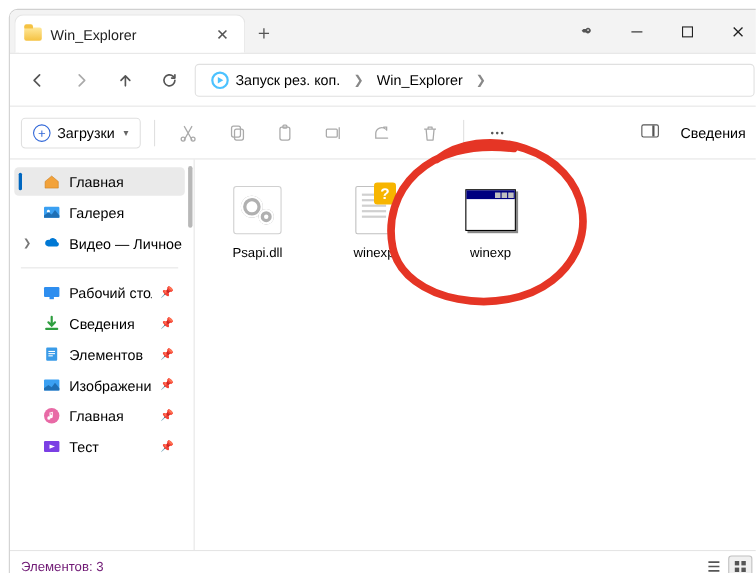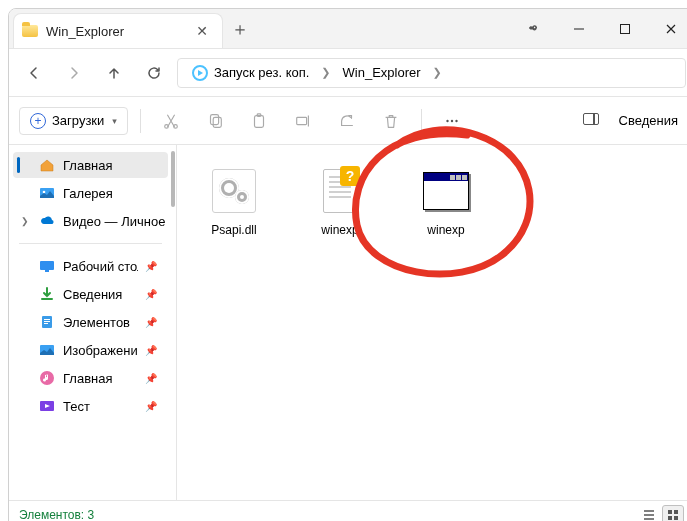--- a/index.html
+++ b/index.html
@@ -59,21 +59,21 @@
   
   .exe-win { width:46px; height:38px; border:1.5px solid #000; background:#fff; box-shadow: 2px 2px 0 #888; }
   .exe-titlebar { height:8px; background:#000080; display:flex; align-items:center; justify-content:flex-end; gap:1px; padding:0 1px; }
   .exe-titlebar span { width:5px; height:5px; background:#c0c0c0; }
   
   .annot { position:absolute; pointer-events:none; }
   
   .ico { width:16px; height:16px; display:flex; align-items:center; justify-content:center; flex-shrink:0; }
   .ico svg { width:16px; height:16px; }
   .statusbar { height:28px; border-top:1px solid #e5e5e5; display:flex; align-items:center; padding:0 10px; font-size:12px; }
-  .status-text { color:#15803d; }
+  .status-text { color:#701a75; }
   .statusbar .spacer { flex:1; }
   .view-toggle { display:flex; gap:2px; }
   .view-btn { width:22px; height:20px; display:flex; align-items:center; justify-content:center; border:1px solid transparent; border-radius:3px; }
   .view-btn.active { border-color:#c0c0c0; background:#f0f0f0; }
 </style>
 </head>
 <body>
 
 <div class="window">
 

